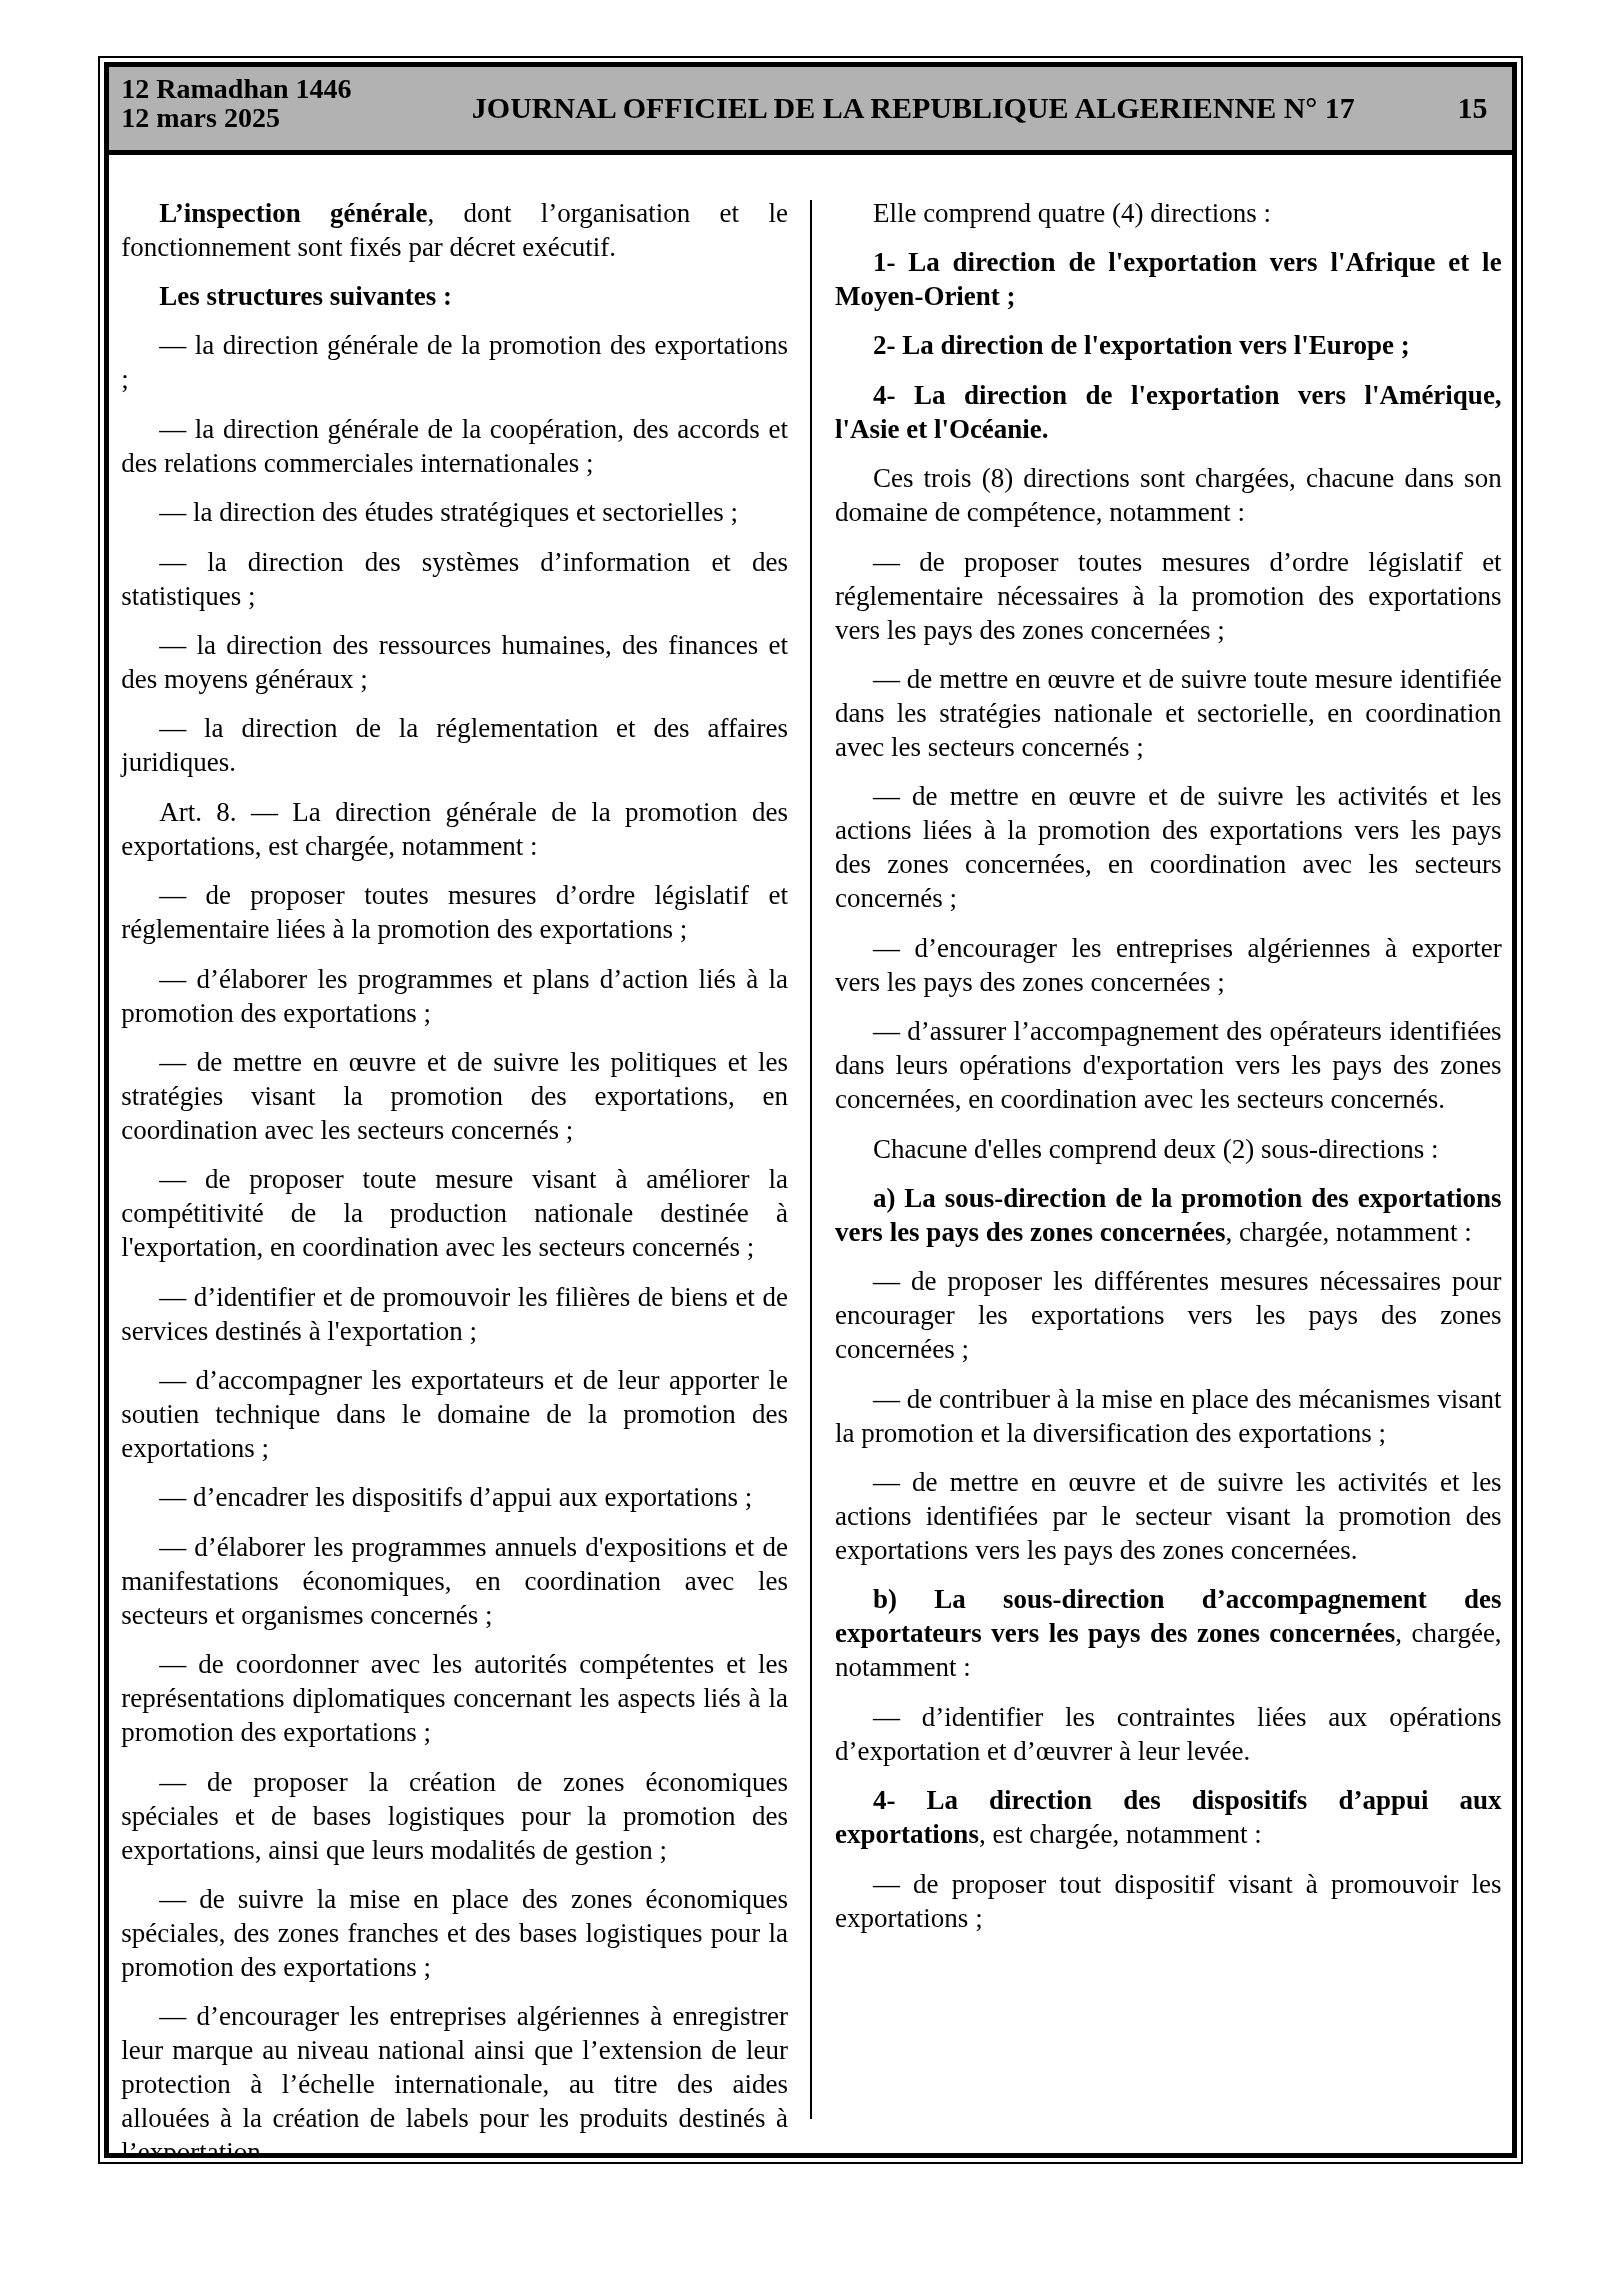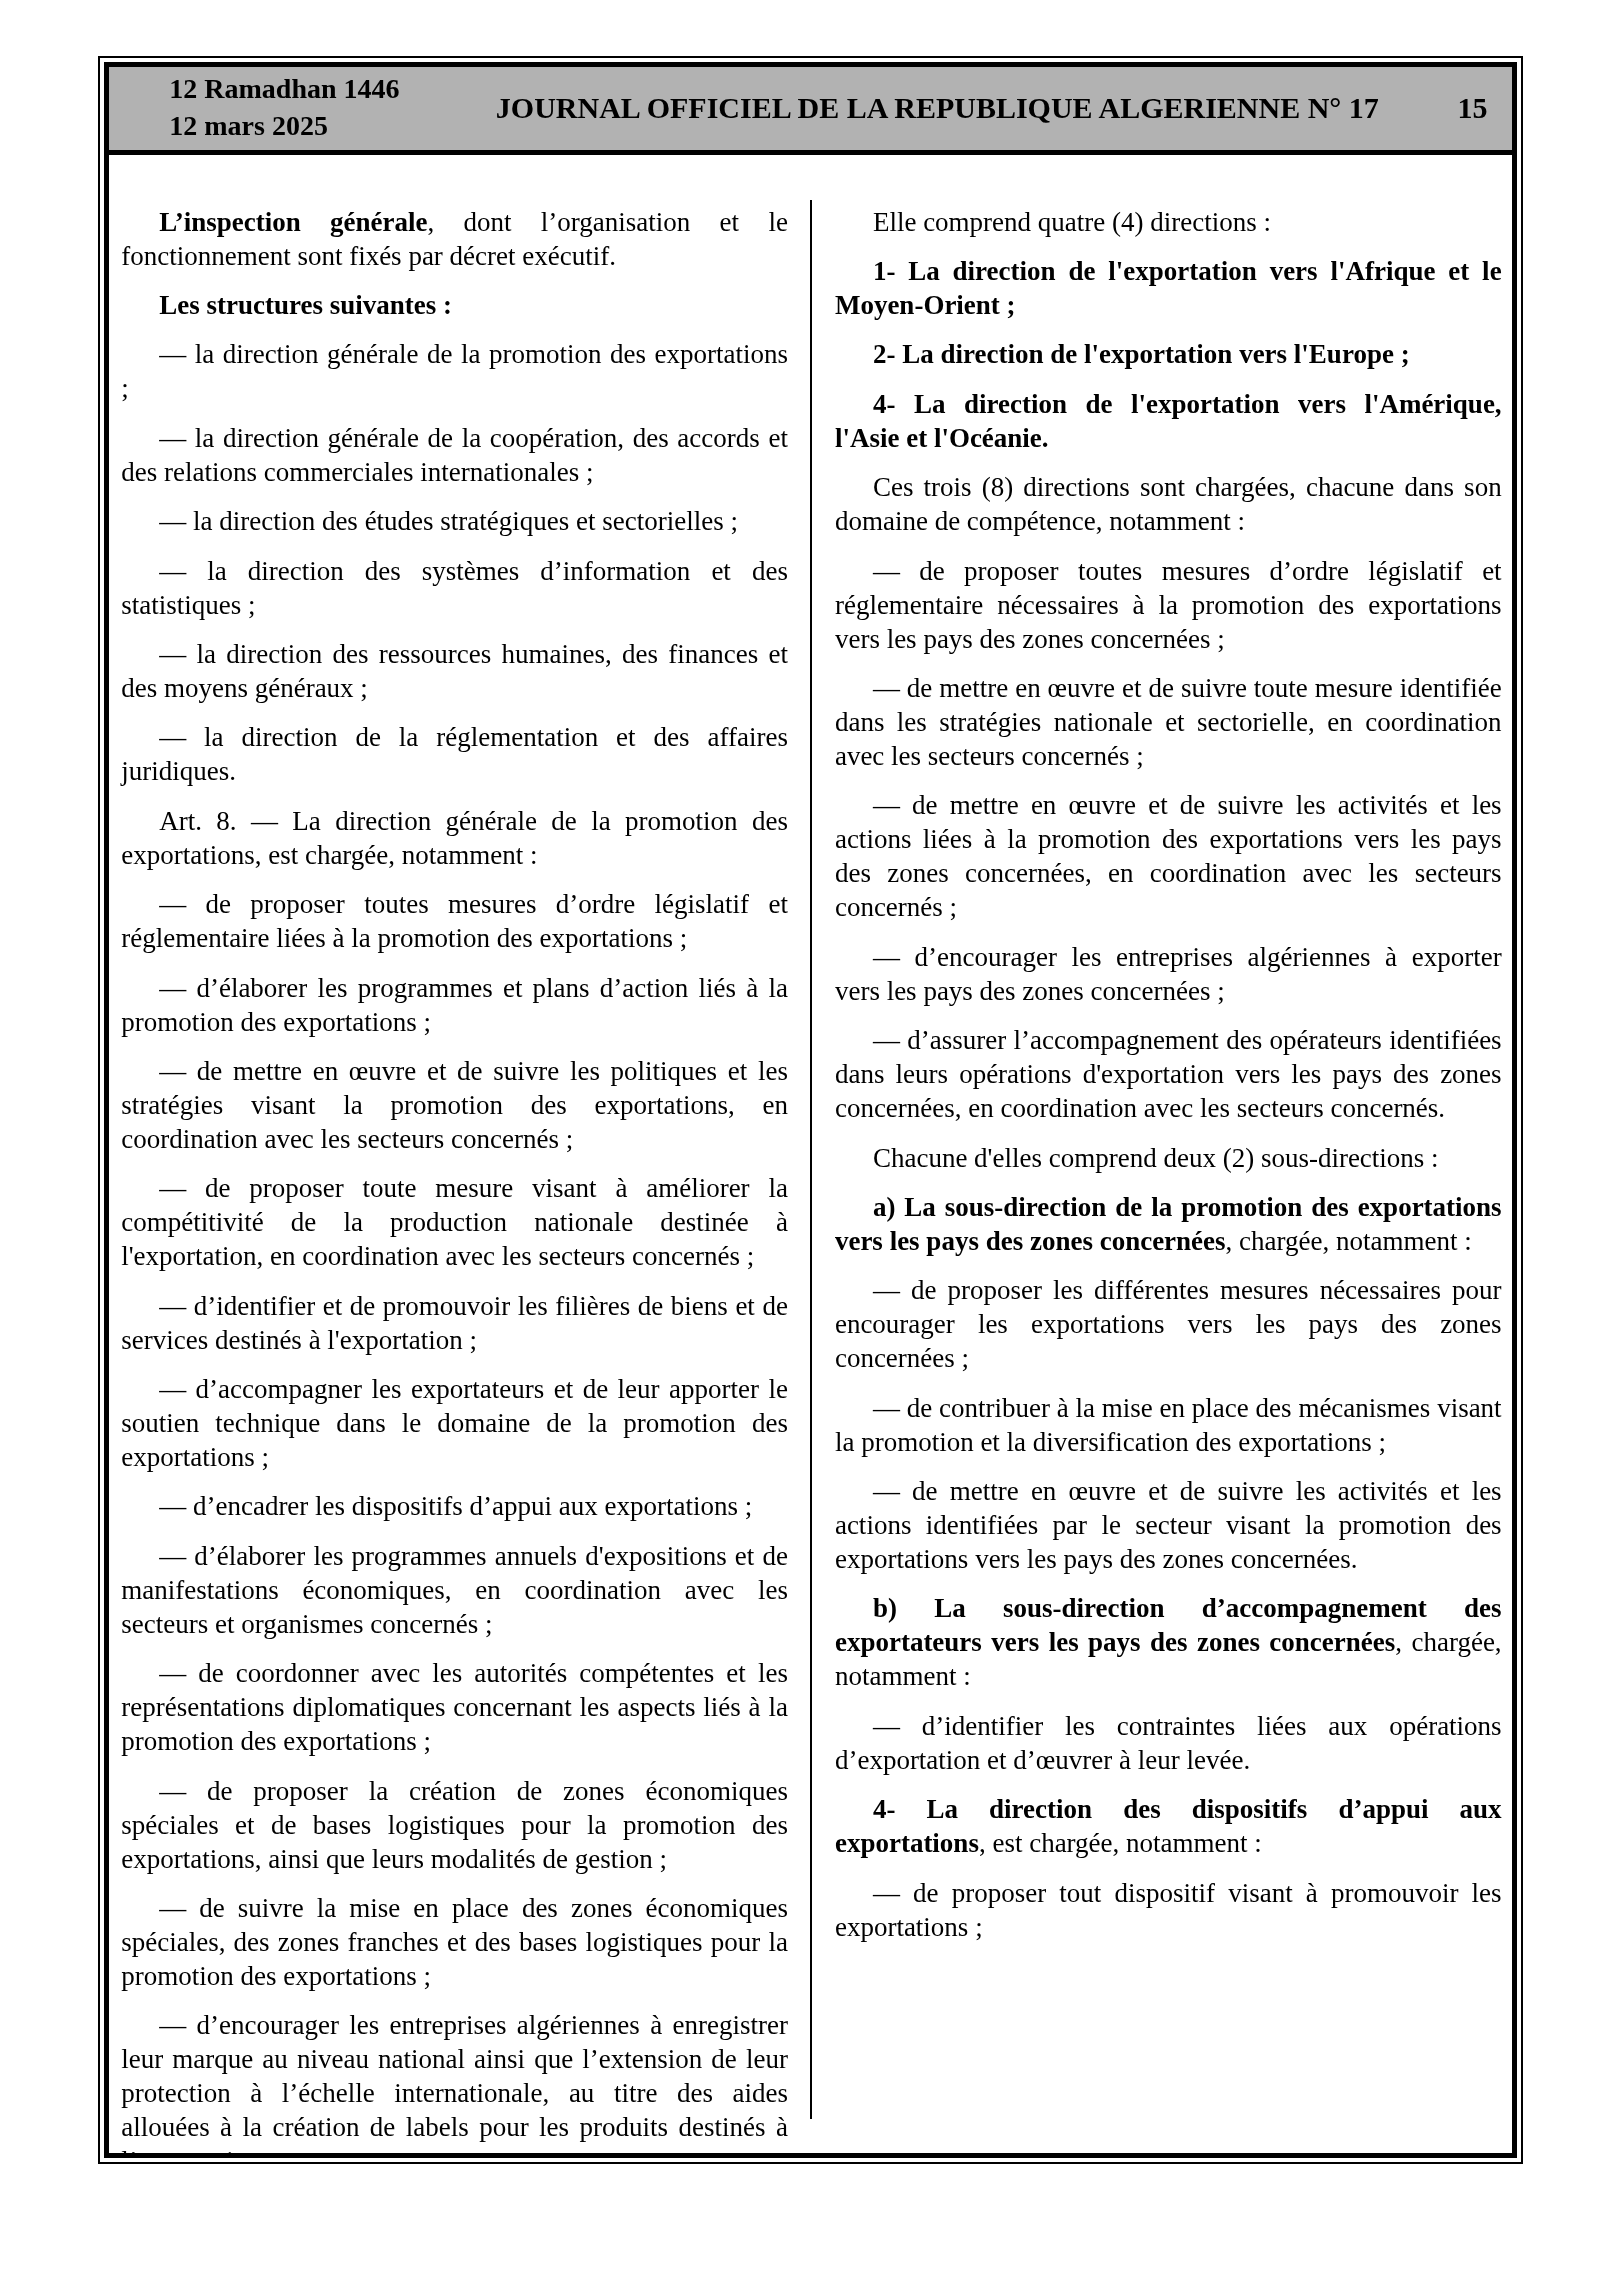--- a/index.html
+++ b/index.html
@@ -38,27 +38,25 @@
     background: #b2b2b2;
     border-bottom: 5.4px solid #000;
     display: flex;
     align-items: stretch;
     padding: 0 25px 0 12.7px;
   }
   .header-dates {
     width: 299px;
     display: flex;
     flex-direction: column;
-    justify-content: space-between;
     padding: 7.2px 0 9px 0;
     font-weight: bold;
     font-size: 28px;
     line-height: 1.05;
     white-space: nowrap;
-    margin-left: 48px;
   }
   .header-title {
     flex: 1;
     display: flex;
     align-items: center;
     justify-content: center;
     font-weight: bold;
     font-size: 30px;
     text-align: center;
   }
@@ -92,21 +90,21 @@
   .col-left  { padding: 0 23.5px 0 9px; }
   .col-right { padding: 0 7.2px 0 23.5px; }
 
   .col p {
     margin: 15.4px 0;
     font-size: 27px;
     line-height: 34px;
     text-align: justify;
     text-indent: 38px;
   }
-  .col p:first-child { margin-top: 12px; }
+  .col p:first-child { margin-top: 3px; }
   .col p b { font-weight: bold; }
 </style>
 </head>
 <body>
 
 <div class="page">
   <div class="frame">
     <div class="frame-inner">
 
       <div class="header-strip">

